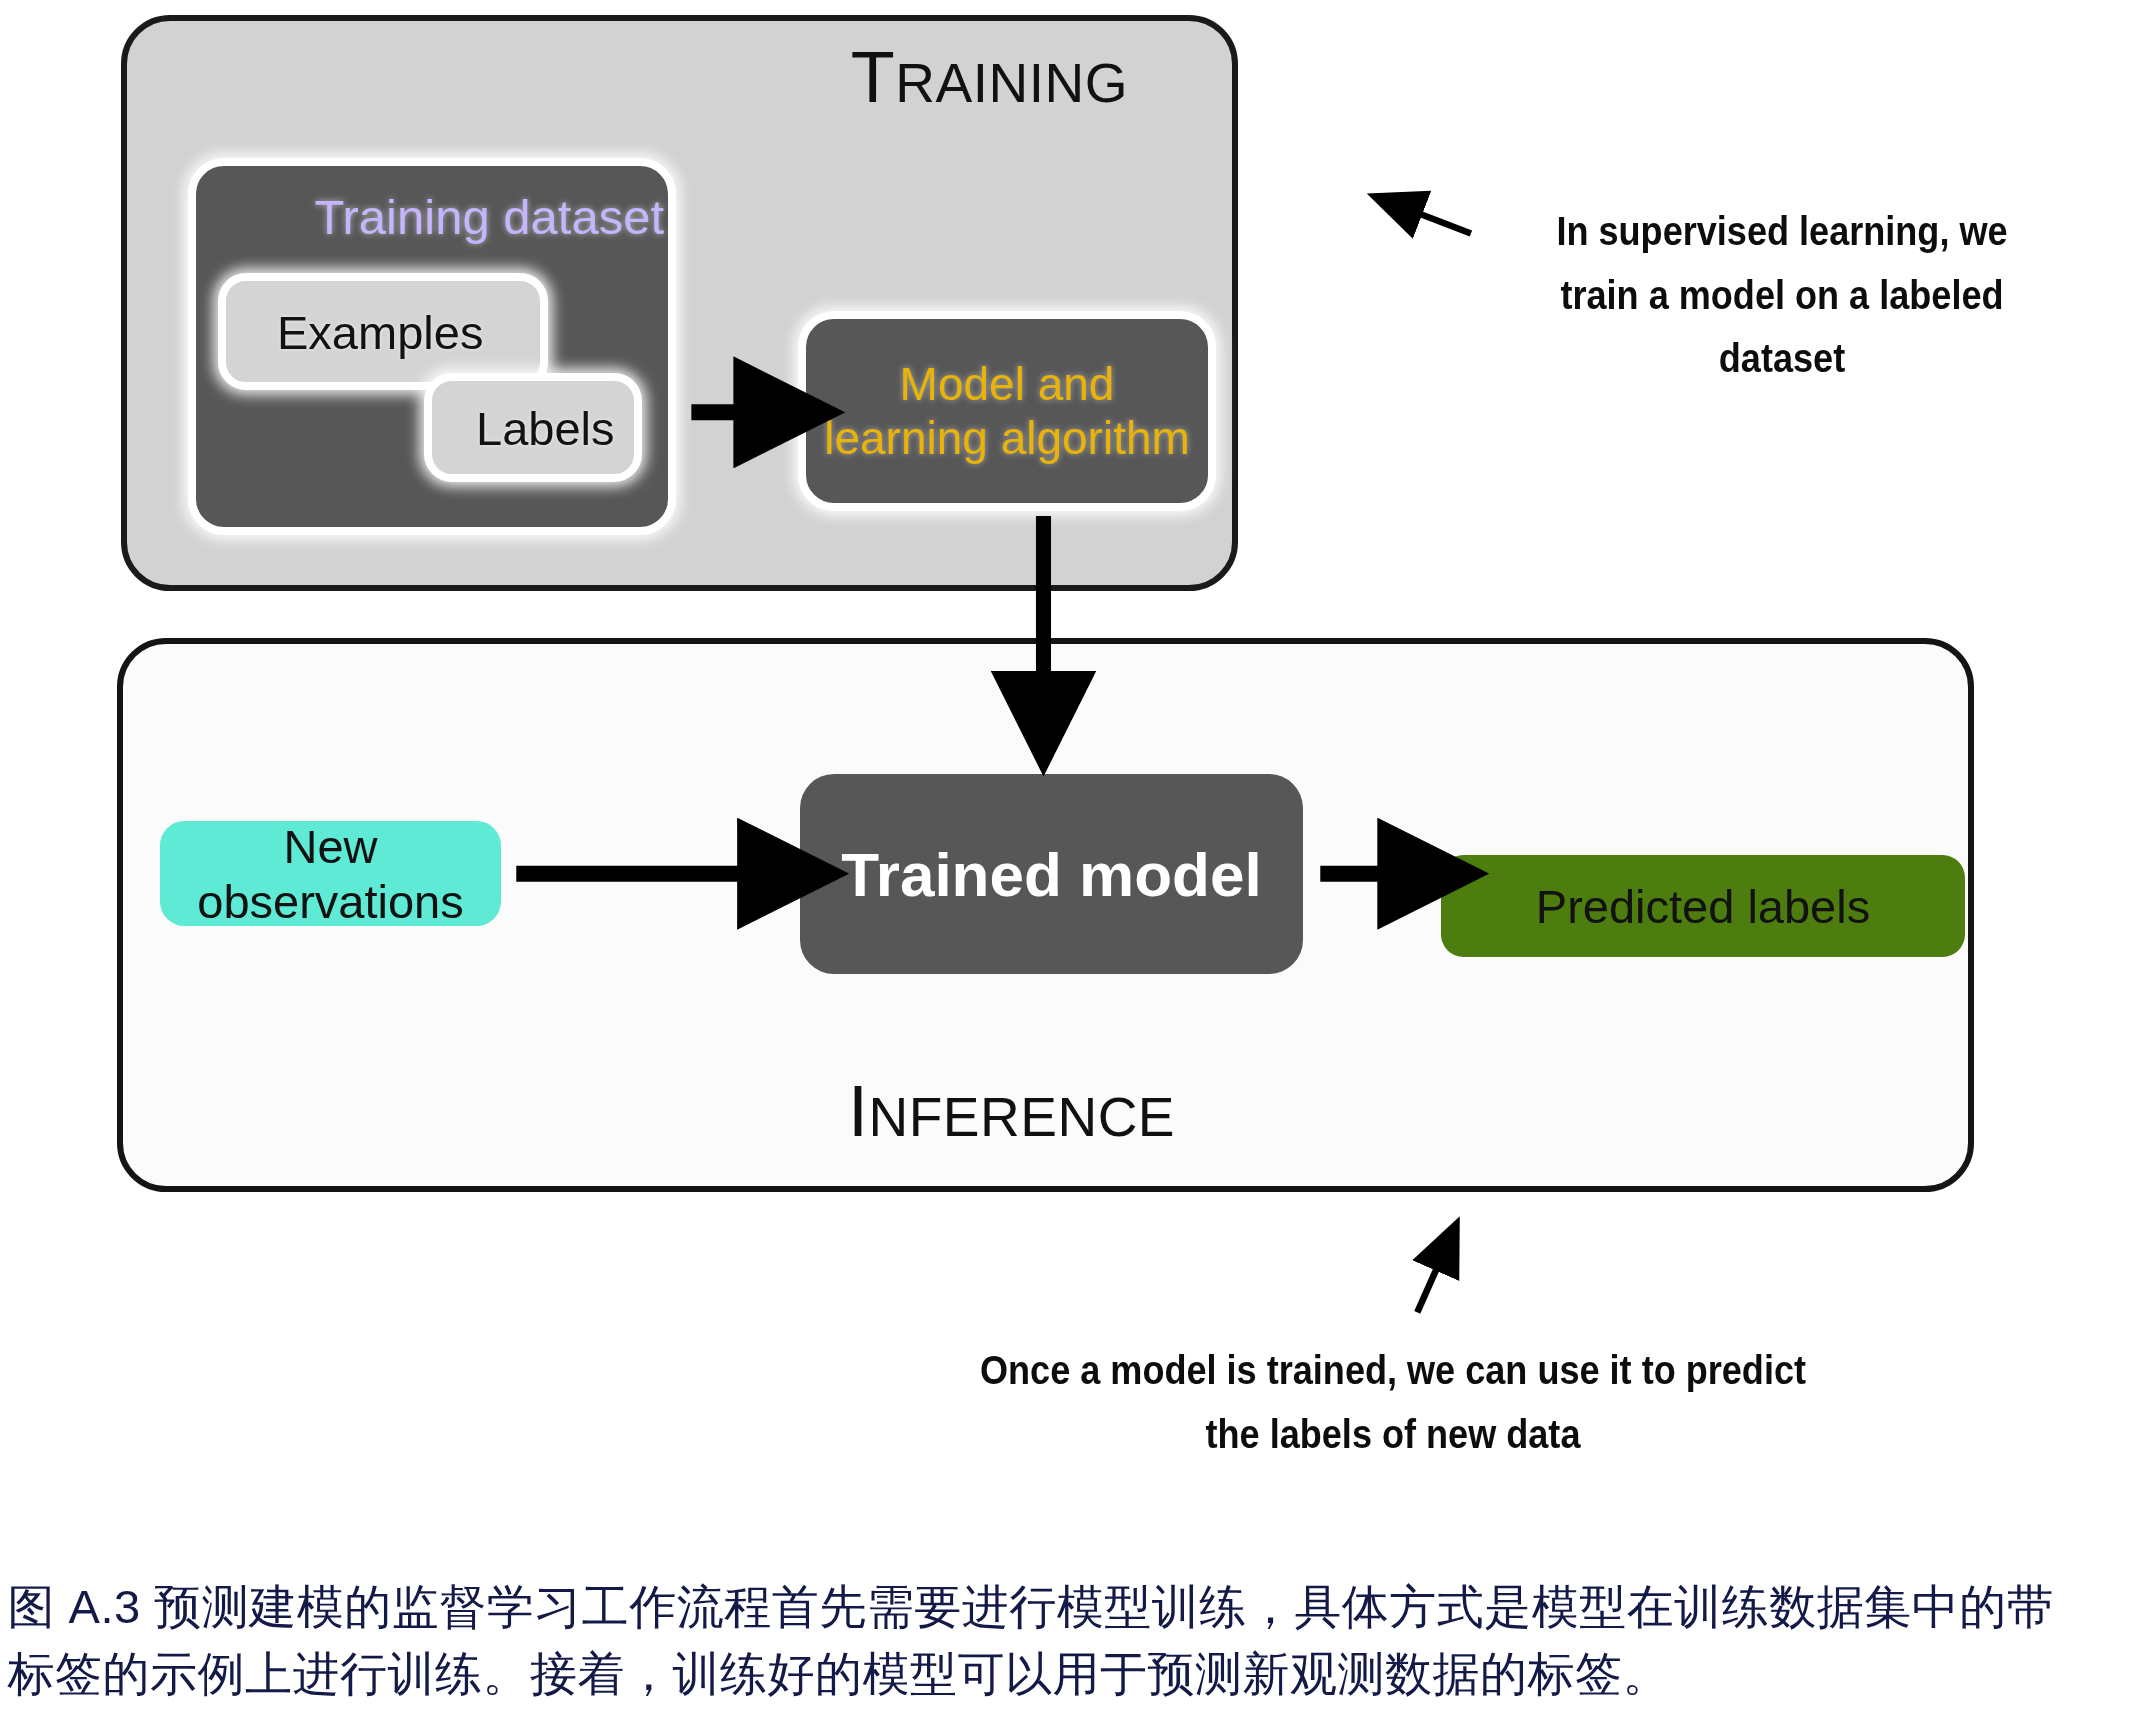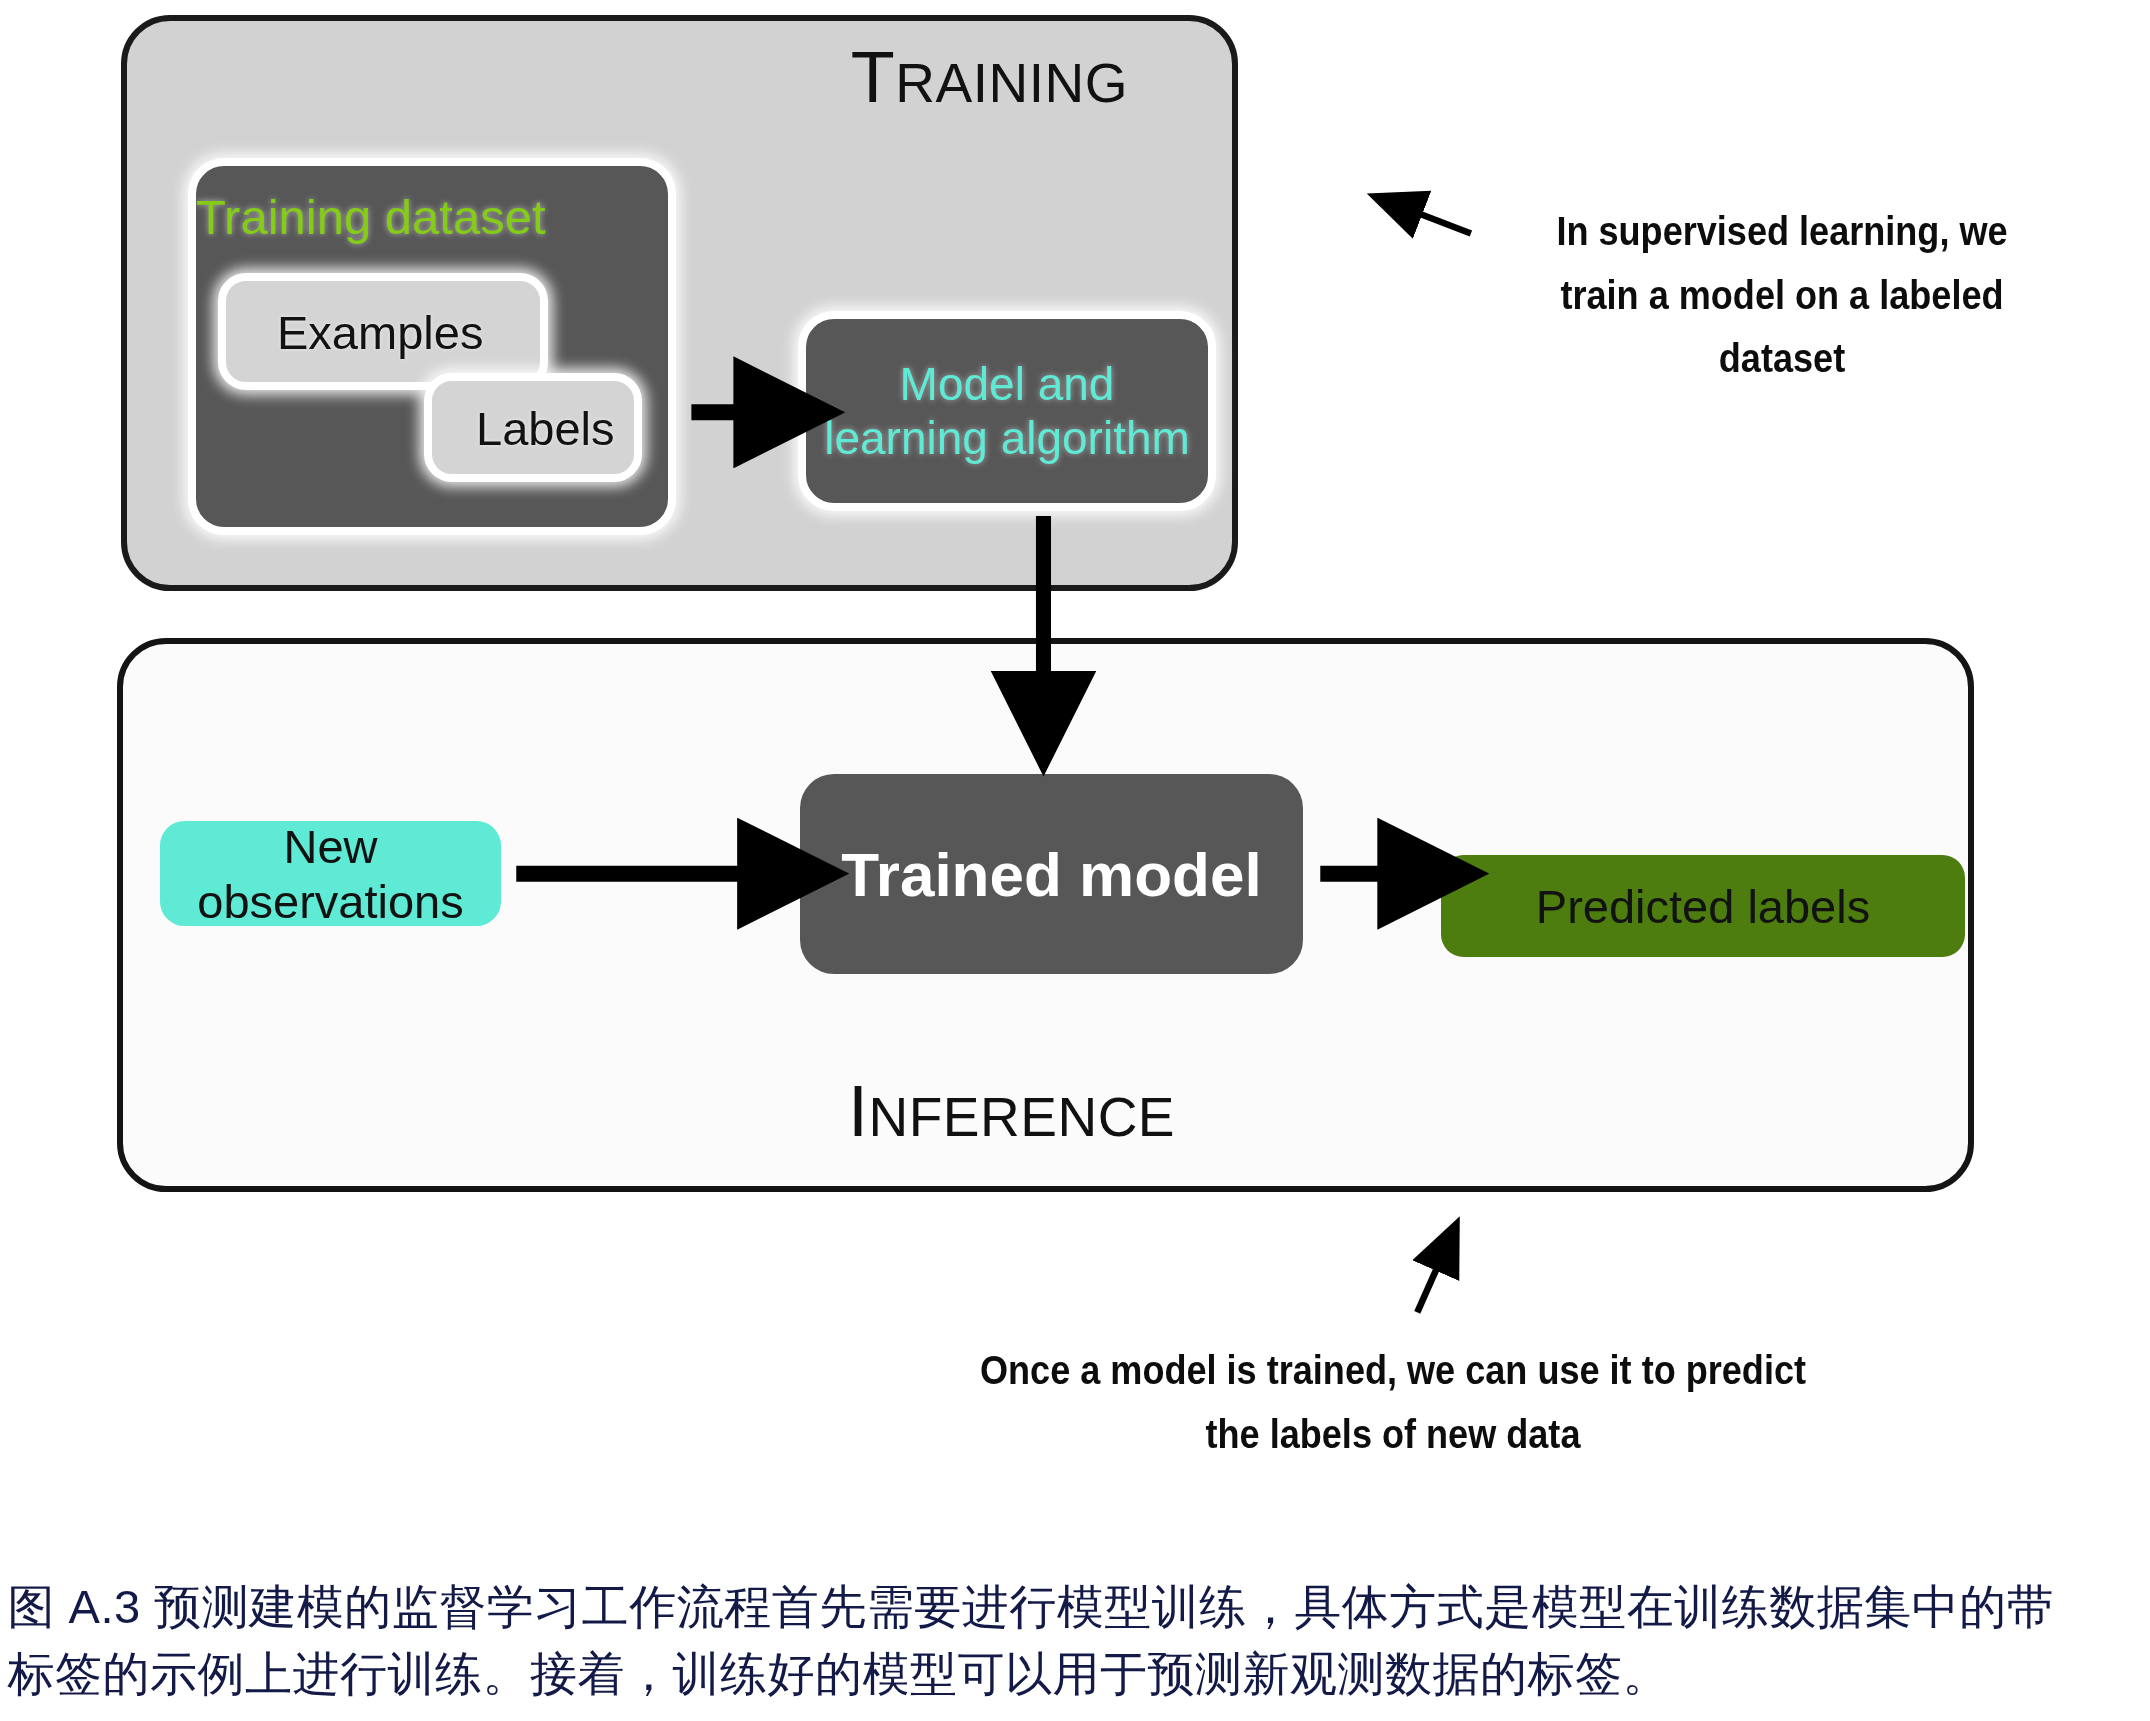--- a/index.html
+++ b/index.html
@@ -51,23 +51,23 @@
     border-radius: 28px;
     box-shadow: 0 0 13px 4.7px rgba(255,255,255,0.85);
   }
 
   .tds {
     left: 188px; top: 158px;
     width: 488px; height: 377px;
   }
   .tds-label {
     position: absolute;
-    left: 0; right: 14px; top: 22.6px;
-    text-align: left;
-    color: #84cc16;
+    left: 0; right: 4px; top: 22.6px;
+    text-align: right;
+    color: #c4b5fd;
     font-size: 49px;
     text-shadow: 0 0 6.6px rgba(255,255,255,0.55);
   }
 
   .examples {
     left: 218px; top: 273px;
     width: 330px; height: 117px;
     z-index: 4;
   }
   .labels {
@@ -90,21 +90,21 @@
   
   .model-box {
     left: 798px; top: 311px;
     width: 418px; height: 200px;
   }
   .model-text {
     position: absolute;
     left: 0; right: 0; top: 50%;
     transform: translateY(-50%);
     text-align: center;
-    color: #5eead4;
+    color: #eab308;
     font-size: 46px;
     line-height: 1.18;
     text-shadow: 0 0 6.6px rgba(255,255,255,0.5);
   }
 
   
   .inference-panel {
     position: absolute;
     left: 117px; top: 638px;
     width: 1857px; height: 554px;

